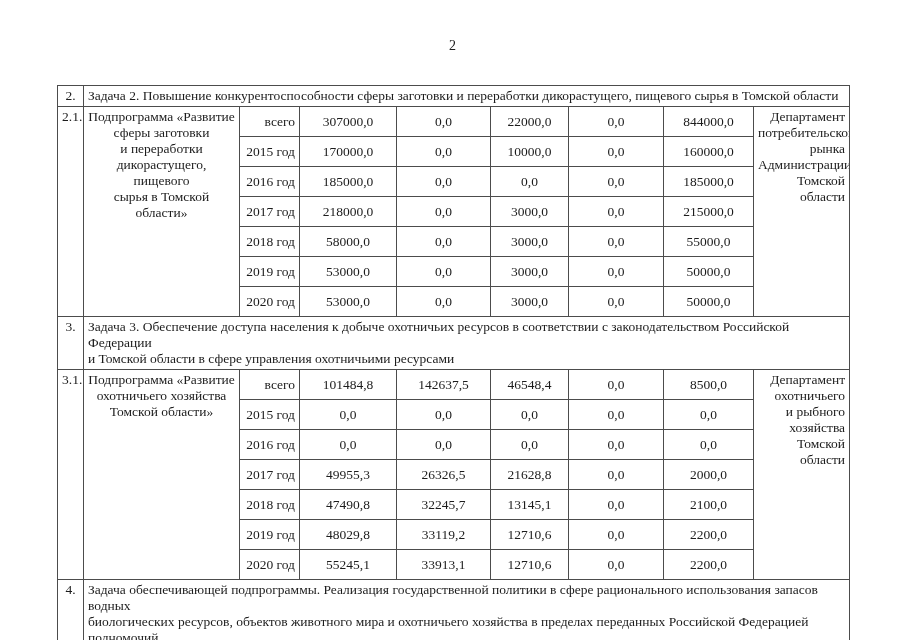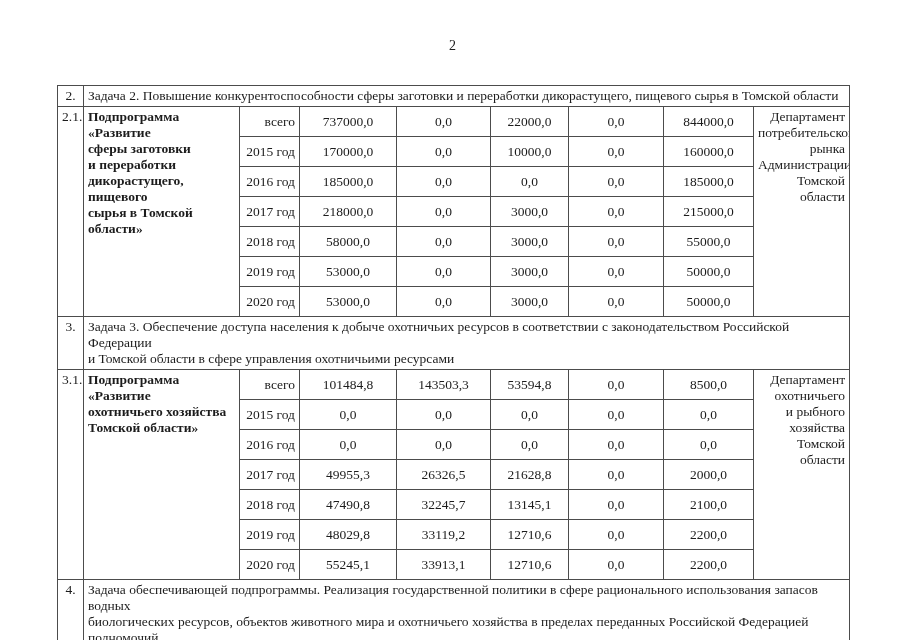--- a/index.html
+++ b/index.html
@@ -40,25 +40,24 @@
     padding-top:4px;
   }
   td.task{
     text-align:left;
     vertical-align:middle;
     padding:4px 7px;
     white-space:pre-line;
     margin-left:8px;
   }
   td.name{
-    text-align:left;
+    text-align:center;
     vertical-align:top;
     padding:4px 5px;
     white-space:pre-line;
-    font-weight:bold;
   }
   td.period{
     text-align:right;
     vertical-align:middle;
     height:25px;
   }
   td.val{
     text-align:center;
     vertical-align:middle;
   }
@@ -96,21 +95,21 @@
         <td class="task" colspan="8">Задача 2. Повышение конкурентоспособности сферы заготовки и переработки дикорастущего, пищевого сырья в Томской области</td>
       </tr>
       <tr>
         <td class="num" rowspan="7">2.1.</td>
         <td class="name" rowspan="7">Подпрограмма «Развитие
 сферы заготовки
 и переработки
 дикорастущего, пищевого
 сырья в Томской области»</td>
         <td class="period">всего</td>
-        <td class="val">737000,0</td>
+        <td class="val">307000,0</td>
         <td class="val">0,0</td>
         <td class="val">22000,0</td>
         <td class="val">0,0</td>
         <td class="val">844000,0</td>
         <td class="dept" rowspan="7">Департамент
 потребительского
 рынка
 Администрации
 Томской области</td>
       </tr>
@@ -168,22 +167,22 @@
         <td class="task" colspan="8">Задача 3. Обеспечение доступа населения к добыче охотничьих ресурсов в соответствии с законодательством Российской Федерации
 и Томской области в сфере управления охотничьими ресурсами</td>
       </tr>
       <tr>
         <td class="num" rowspan="7">3.1.</td>
         <td class="name" rowspan="7">Подпрограмма «Развитие
 охотничьего хозяйства
 Томской области»</td>
         <td class="period">всего</td>
         <td class="val">101484,8</td>
-        <td class="val">143503,3</td>
-        <td class="val">53594,8</td>
+        <td class="val">142637,5</td>
+        <td class="val">46548,4</td>
         <td class="val">0,0</td>
         <td class="val">8500,0</td>
         <td class="dept" rowspan="7">Департамент
 охотничьего
 и рыбного
 хозяйства
 Томской области</td>
       </tr>
       <tr>
         <td class="period">2015 год</td>

